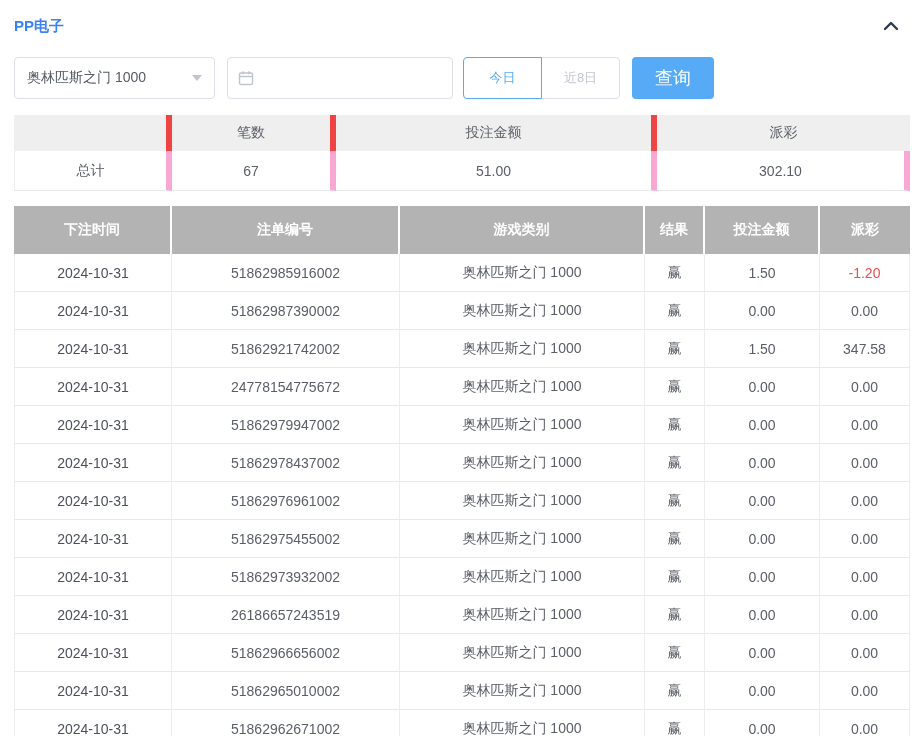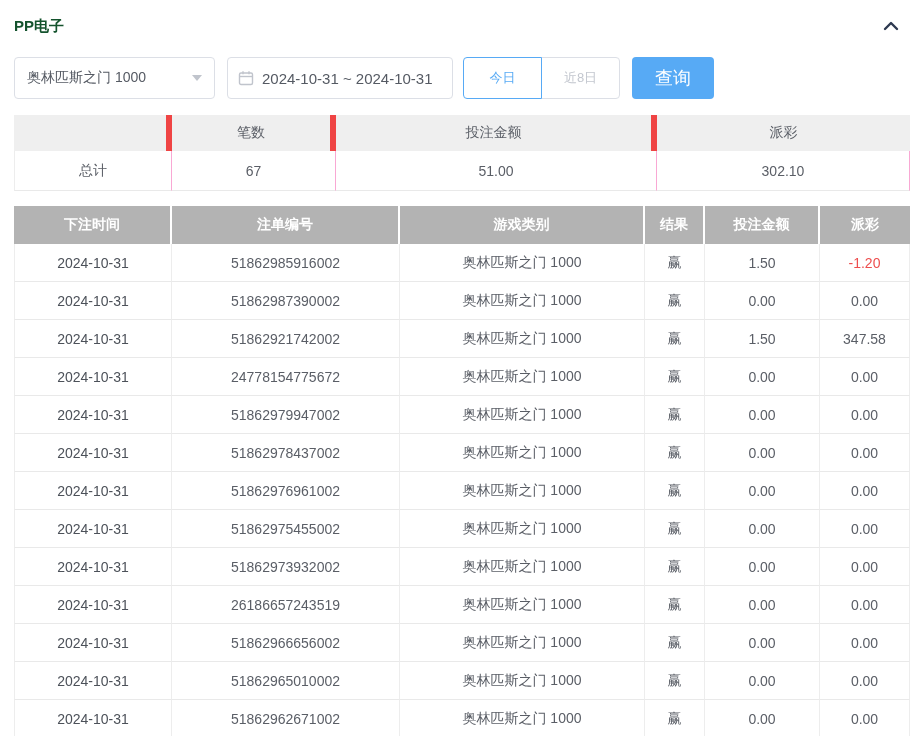--- a/index.html
+++ b/index.html
@@ -9,21 +9,21 @@
     font-family: "Liberation Sans", "DejaVu Sans", sans-serif;
     color: #5a5e66;
   }
   .panel { width: 916px; height: 736px; overflow: hidden; }
 
   
   .title-row {
     display: flex; align-items: center; justify-content: space-between;
     padding: 16px 16px 0 14px; height: 36px;
   }
-  .panel-title { font-size: 15px; font-weight: bold; color: #14532d; }
+  .panel-title { font-size: 15px; font-weight: bold; color: #3b82f6; }
   .collapse-btn { cursor: pointer; display: flex; align-items: center; }
 
   
   .filter-row {
     display: flex; align-items: center;
     margin: 21px 0 0 14px; height: 42px;
   }
   .select-box {
     width: 201px; height: 42px; border: 1px solid #dcdfe6; border-radius: 4px;
     display: flex; align-items: center; justify-content: space-between;
@@ -61,27 +61,27 @@
   th, td { text-align: center; overflow: hidden; white-space: nowrap; }
 
   .summary-table { margin-top: 16px; }
   .summary-table th {
     background: #efefef; height: 36px; font-weight: normal; color: #5a5e66;
     border-right: 6px solid #ef4444;
   }
   .summary-table th:last-child { border-right: none; }
   .summary-table td {
     height: 40px; background: #fff; color: #5a5e66;
-    border-bottom: 1px solid #e9e9e9; border-right: 1px solid #f9a8d4;
+    border-bottom: 1px solid #e9e9e9; border-right: 6px solid #f9a8d4;
   }
   .summary-table td:first-child { border-left: 1px solid #ededed; }
 
   .bet-table { margin-top: 15px; }
   .bet-table th {
-    background: #b3b3b3; color: #fff; height: 38px; font-weight: bold;
+    background: #b3b3b3; color: #fff; height: 48px; font-weight: bold;
     border-right: 2px solid #fff; font-size: 14px;
   }
   .bet-table th:last-child { border-right: none; }
   .bet-table td {
     height: 38px; background: #fff; color: #5a5e66;
     border-bottom: 1px solid #e9e9e9; border-right: 1px solid #ededed;
   }
   .bet-table td:first-child { border-left: 1px solid #ededed; color: #4c5159; margin-top: 32px; }
   .bet-table td.neg { color: var(--negative); }
 
@@ -111,21 +111,20 @@
 
     <div class="date-box">
       <span class="cal">
         <svg width="16" height="16" viewBox="0 0 16 16">
           <rect x="1.5" y="3" width="13" height="11.5" rx="1.5" fill="none" stroke="#c0c4cc" stroke-width="1.4"></rect>
           <line x1="1.5" y1="6.5" x2="14.5" y2="6.5" stroke="#c0c4cc" stroke-width="1.4"></line>
           <line x1="5" y1="1.2" x2="5" y2="4.2" stroke="#c0c4cc" stroke-width="1.4"></line>
           <line x1="11" y1="1.2" x2="11" y2="4.2" stroke="#c0c4cc" stroke-width="1.4"></line>
         </svg>
       </span>
-      <span>2024-10-31 ~ 2024-10-31</span>
     </div>
 
     <div class="btn-group">
       <button class="range-btn active">今日</button>
       <button class="range-btn">近8日</button>
     </div>
 
     <button class="query-btn">查询</button>
   </div>
 

